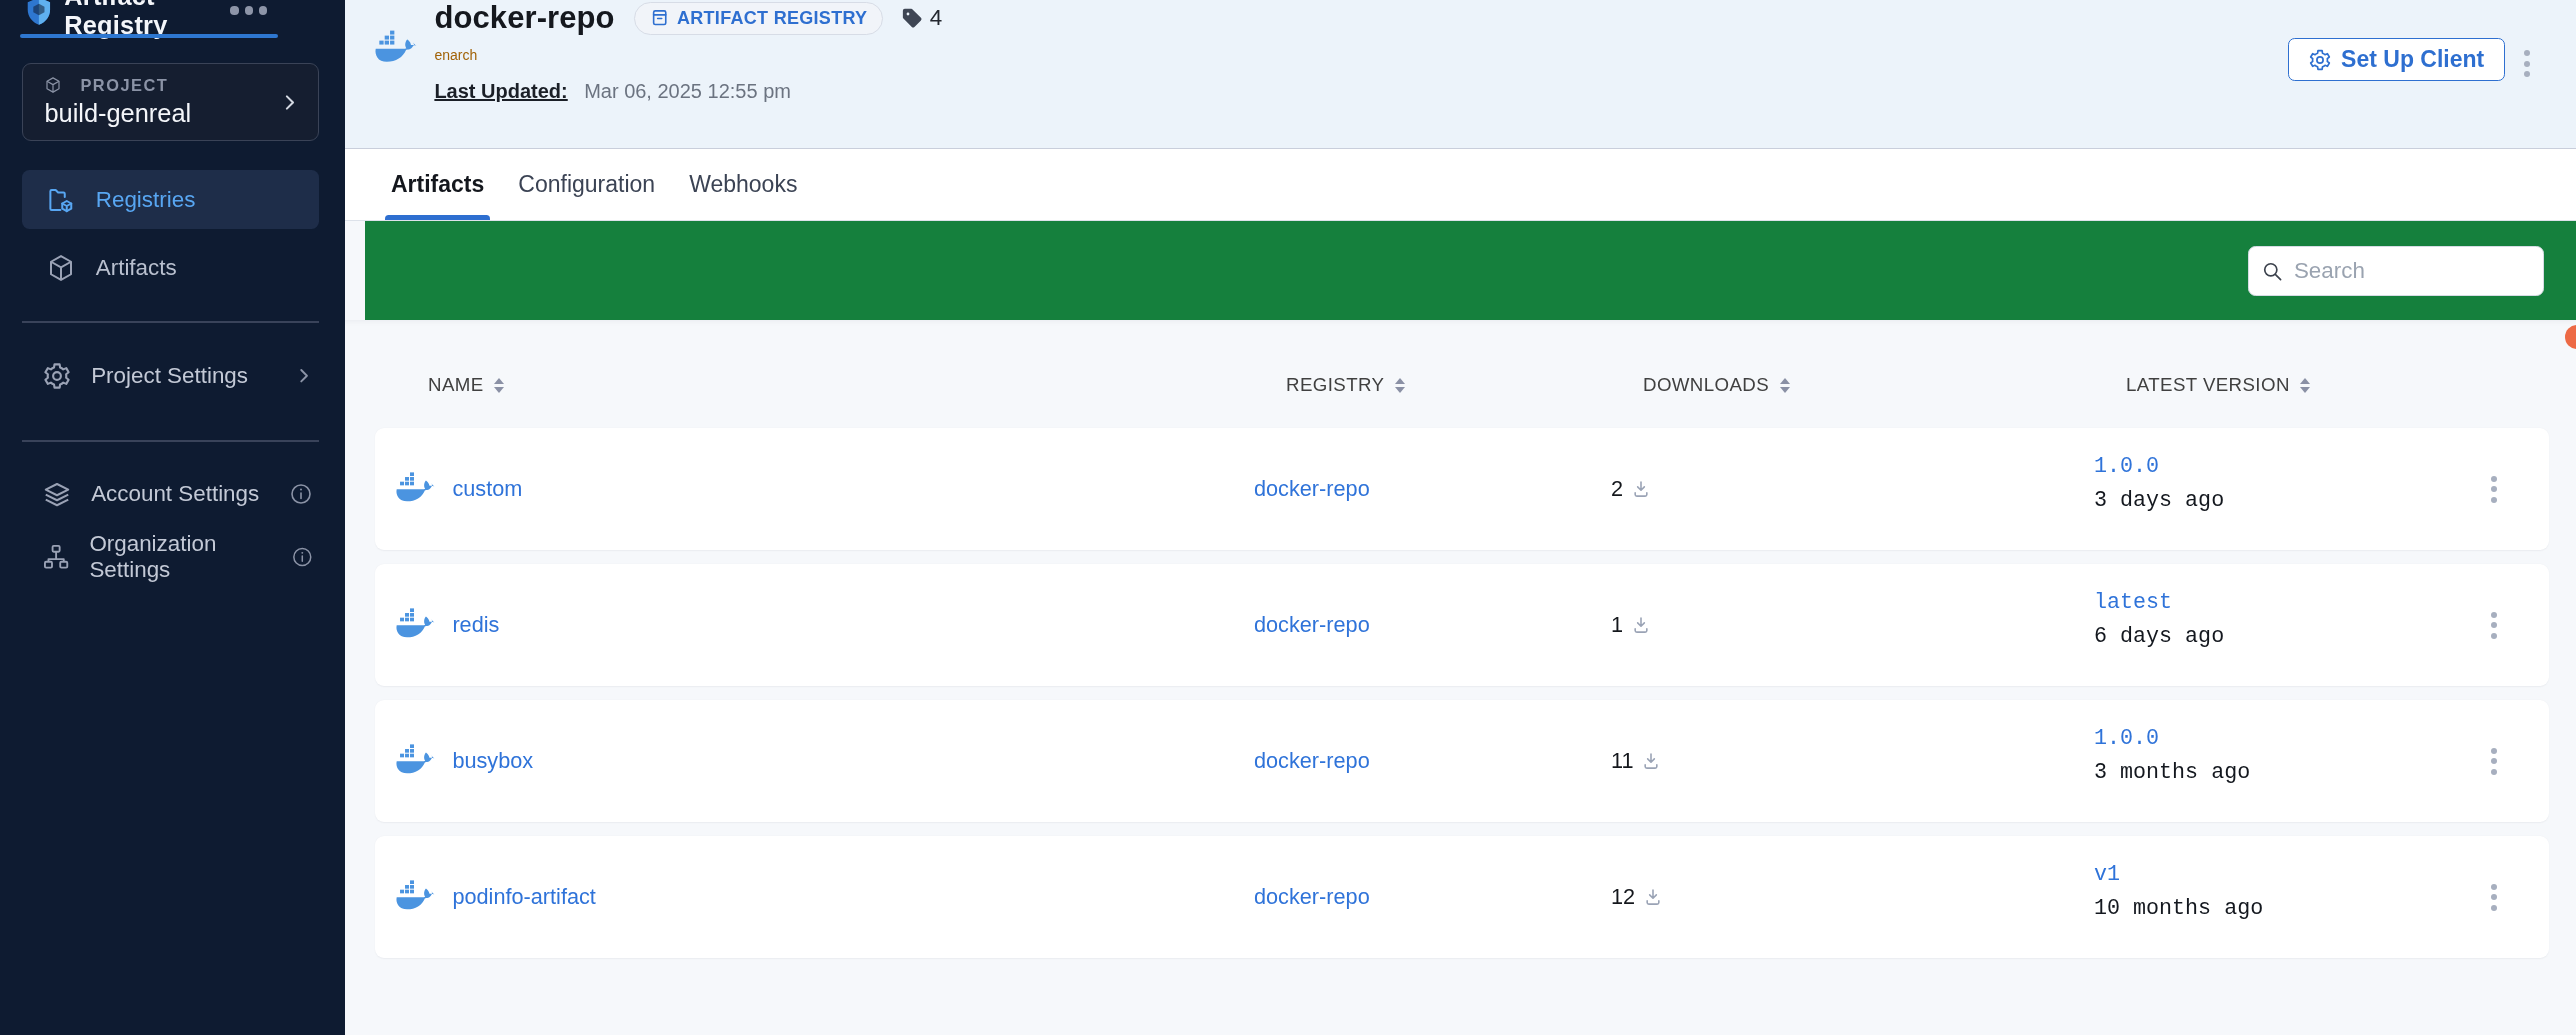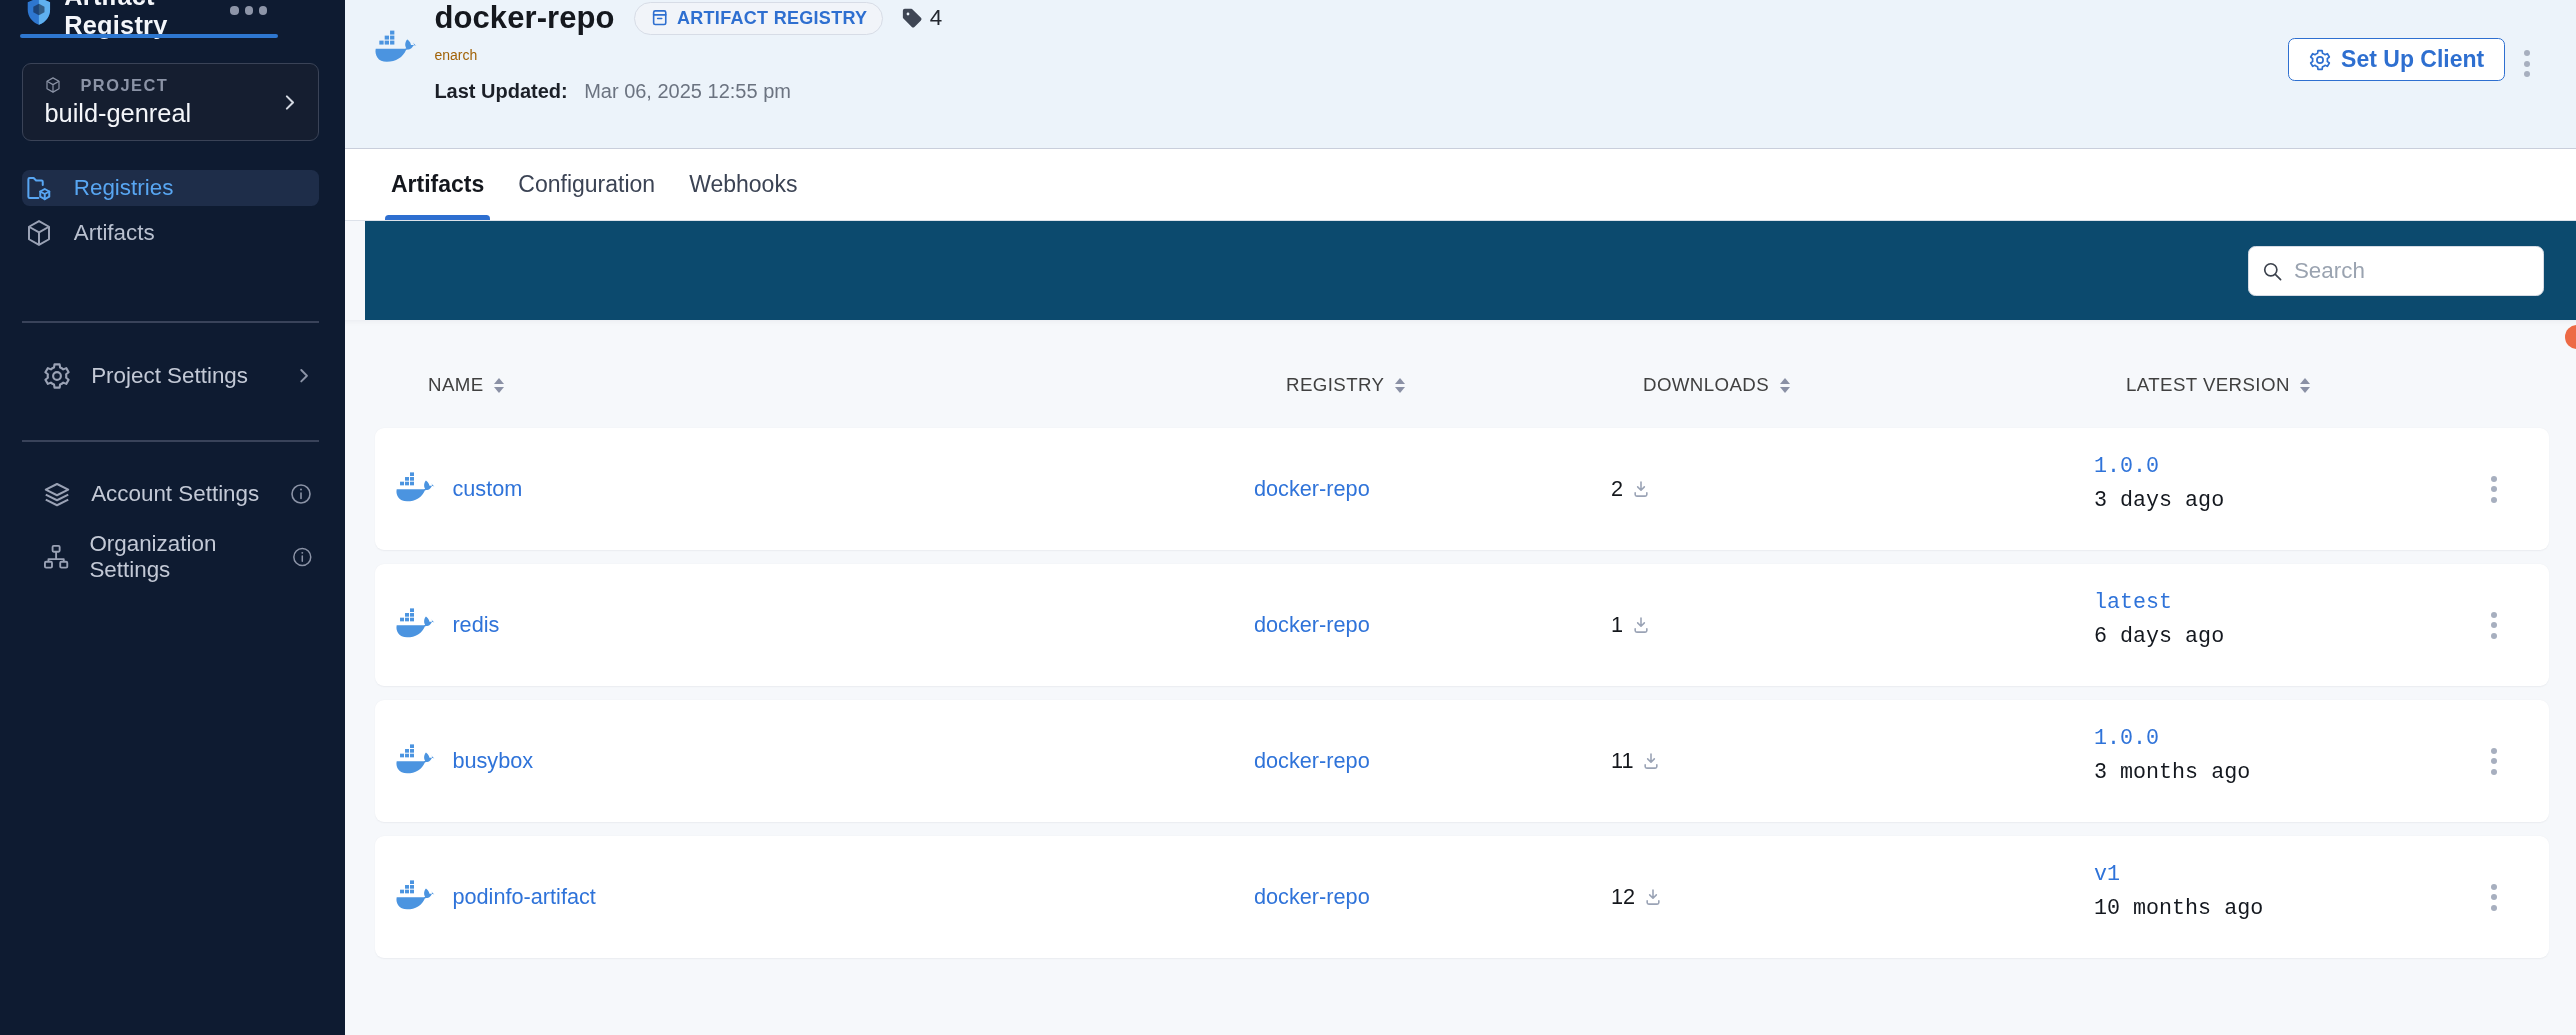--- a/index.html
+++ b/index.html
@@ -32,22 +32,22 @@
   }
   .project-texts { flex:1; }
   .project-label-row { display:flex; align-items:center; gap:18px; }
   .project-label-row .ic { width:18px; height:18px; color:#8b93a6; }
   .project-label { font-size:16.4px; font-weight:700; letter-spacing:1.5px; color:#8b93a6; }
   .project-value { font-size:25.4px; color:#f4f6fa; margin-top:4.5px; font-weight:400; }
   .chev { width:21px; height:21px; color:#d4d9e2; }
 
   .nav { position:absolute; left:22.4px; top:170px; width:297px; }
   .nav-item {
-    height:36px; border-radius:7.5px; display:flex; align-items:center;
-    padding:0 15px 0 2px; margin-bottom:9px; cursor:pointer;
+    height:59px; border-radius:7.5px; display:flex; align-items:center;
+    padding:0 15px 0 24px; margin-bottom:9px; cursor:pointer;
     color:#b9c0cf; font-size:22.4px;
   }
   .nav-item .mi { width:30px; height:30px; color:#9aa2b5; }
   .nav-item span.lbl { margin-left:19.4px; }
   .nav-item.active { background:#1e2d49; color:#58a6f2; }
   .nav-item.active .mi { color:#58a6f2; }
 
   .sep { position:absolute; left:22.4px; width:297px; height:1.5px; background:#39435a; }
   .sep.s1 { top:321px; } .sep.s2 { top:440px; }
 
@@ -79,21 +79,21 @@
     display:flex; align-items:center; gap:7.5px; height:33px; margin-left:19.4px;
     background:#f1f4f9; border:1.5px solid #d7dce6; border-radius:16.4px; padding:0 15px;
     color:#2e6fd0; font-size:18px; font-weight:700; letter-spacing:0.3px;
   }
   .type-badge .ic { width:19.4px; height:19.4px; }
   .tag-count { display:flex; align-items:center; gap:6px; margin-left:18px; }
   .tag-count .ic { width:22.4px; height:22.4px; color:#3f4654; }
   .tag-count b { font-size:22.4px; font-weight:400; color:#23272f; }
   .owner { font-size:14px; color:#a16207; margin-top:8px; line-height:22.4px; }
   .updated-row { margin-top:13.4px; display:flex; gap:16.4px; align-items:baseline; }
-  .updated-row .lbl { font-size:20px; font-weight:700; color:#1b1f27; }
+  .updated-row .lbl { font-size:20px; font-weight:700; color:#1b1f27;text-decoration:underline; }
   .updated-row .val { font-size:20px; color:#6b7380; }
 
   .header-right { display:flex; align-items:flex-start; padding-top:38px; }
   .setup-btn {
     height:43px; display:flex; align-items:center; gap:9px; padding:0 19.4px;
     background:#ffffff; border:1.9px solid #2e6fd0; border-radius:6.7px; cursor:pointer;
     color:#2e6fd0; font-size:23px; font-weight:700; font-family:inherit;
   }
   .setup-btn .ic { width:24px; height:24px; }
   .kebab { display:flex; flex-direction:column; align-items:center; gap:4.5px; background:none; border:none; cursor:pointer; padding:6px; }
@@ -103,21 +103,21 @@
   .tabbar {
     height:72px; background:#ffffff; border-bottom:1.5px solid #dde2ea;
     display:flex; align-items:stretch; padding-left:46px; flex:0 0 72px;
   }
   .tab { position:relative; display:flex; align-items:center; margin-right:34px; cursor:pointer;
     font-size:23px; color:#3b4354; }
   .tab.active { font-weight:700; color:#14171d; }
   .tab.active::after { content:""; position:absolute; left:-6px; right:-6px; bottom:0; height:5.2px;
     border-radius:3.7px 3.7px 0 0; background:#2e6fd0; }
 
-  .toolbar { height:99px; background:#0c4a6e; position:relative; flex:0 0 99px;margin-left:20px; }
+  .toolbar { height:99px; background:#15803d; position:relative; flex:0 0 99px;margin-left:20px; }
   .search-box {
     position:absolute; right:32px; top:25px; width:296px; height:50px;
     background:#fff; border:1.5px solid #d6dbe4; border-radius:7.5px;
     display:flex; align-items:center; padding:0 12px; cursor:text;
   }
   .search-box .ic { width:22.4px; height:22.4px; color:#3c424d; flex:0 0 22.4px; }
   .search-box input {
     border:none; outline:none; background:transparent; margin-left:10.5px; width:100%;
     font-size:22.4px; color:#2a2f38; font-family:inherit;
   }

